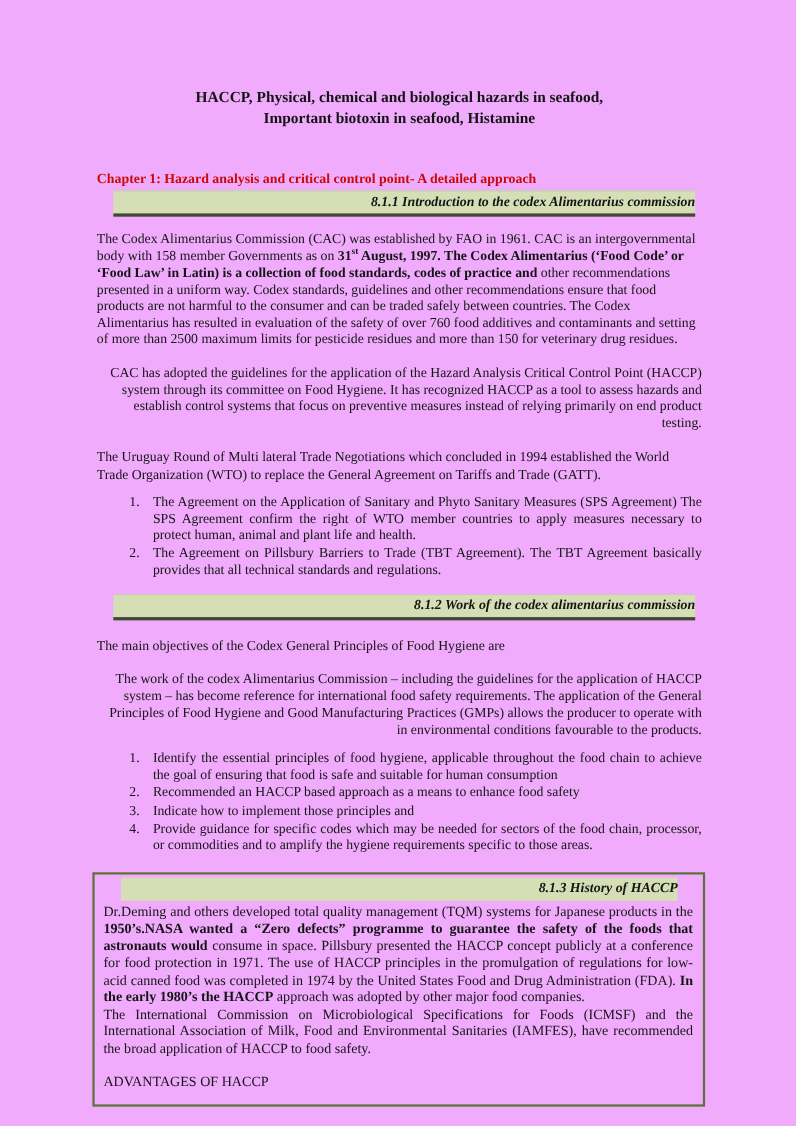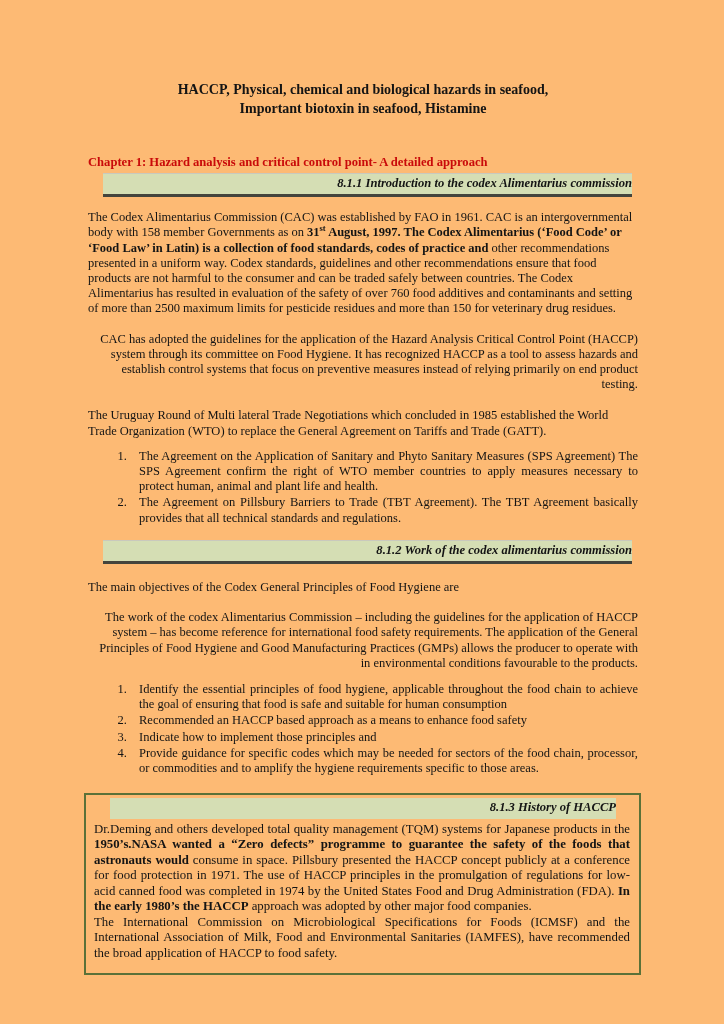--- a/index.html
+++ b/index.html
@@ -4,21 +4,21 @@
 <style>
   html, body {
     margin: 0;
     padding: 0;
     background: #ffffff;
   }
   .page {
     position: relative;
     width: 724px;
     height: 1024px;
-    background: #fdba74;
+    background: #f0abfc;
     box-sizing: border-box;
     padding: 80px 86px 0 88px;
     overflow: hidden;
     font-family: "Liberation Serif", "DejaVu Serif", serif;
     color: #141414;
     font-size: 12.5px;
     line-height: 15.2px;
   }
   .doc-title {
     text-align: center;
@@ -93,21 +93,21 @@
   </h1>
 
   <div class="chapter-heading">Chapter 1: Hazard analysis and critical control point- A detailed approach</div>
 
   <div class="section-bar">8.1.1 Introduction to the codex Alimentarius commission</div>
 
   <p class="para"><span>The Codex Alimentarius Commission (CAC) was established by FAO in 1961. CAC is an intergovernmental body with 158 member Governments as on </span><span class="seg-bold">31</span><sup class="seg-bold">st</sup><span class="seg-bold"> August, 1997. The Codex Alimentarius (‘Food Code’ or ‘Food Law’ in Latin) is a collection of food standards, codes of practice and</span><span> other recommendations presented in a uniform way. Codex standards, guidelines and other recommendations ensure that food products are not harmful to the consumer and can be traded safely between countries. The Codex Alimentarius has resulted in evaluation of the safety of over 760 food additives and contaminants and setting of more than 2500 maximum limits for pesticide residues and more than 150 for veterinary drug residues.</span></p>
 
   <p class="para gap15">CAC has adopted the guidelines for the application of the Hazard Analysis Critical Control Point (HACCP) system through its committee on Food Hygiene. It has recognized HACCP as a tool to assess hazards and establish control systems that focus on preventive measures instead of relying primarily on end product testing.</p>
 
-  <p class="para gap16">The Uruguay Round of Multi lateral Trade Negotiations which concluded in 1985 established the World Trade Organization (WTO) to replace the General Agreement on Tariffs and Trade (GATT).</p>
+  <p class="para gap16">The Uruguay Round of Multi lateral Trade Negotiations which concluded in 1994 established the World Trade Organization (WTO) to replace the General Agreement on Tariffs and Trade (GATT).</p>
 
   <ol class="doc-list">
     <li>The Agreement on the Application of Sanitary and Phyto Sanitary Measures (SPS Agreement) The SPS Agreement confirm the right of WTO member countries to apply measures necessary to protect human, animal and plant life and health.</li>
     <li>The Agreement on Pillsbury Barriers to Trade (TBT Agreement). The TBT Agreement basically provides that all technical standards and regulations.</li>
   </ol>
 
   <div class="section-bar" style="margin-top:14px">8.1.2 Work of the codex alimentarius commission</div>
 
   <p class="para gap16">The main objectives of the Codex General Principles of Food Hygiene are</p>
 
@@ -117,15 +117,16 @@
     <li>Identify the essential principles of food hygiene, applicable throughout the food chain to achieve the goal of ensuring that food is safe and suitable for human consumption</li>
     <li>Recommended an HACCP based approach as a means to enhance food safety</li>
     <li>Indicate how to implement those principles and</li>
     <li>Provide guidance for specific codes which may be needed for sectors of the food chain, processor, or commodities and to amplify the hygiene requirements specific to those areas.</li>
   </ol>
 
   <div class="history-box">
     <div class="section-bar">8.1.3 History of HACCP</div>
     <p class="para"><span>Dr.Deming and others developed total quality management (TQM) systems for Japanese products in the </span><span class="seg-bold">1950’s.NASA wanted a “Zero defects” programme to guarantee the safety of the foods that astronauts would</span><span> consume in space.  Pillsbury presented the HACCP concept publicly at a conference for food protection in 1971.  The use of HACCP principles in the promulgation of regulations for low-acid canned food was completed in 1974 by the United States Food and Drug Administration (FDA).  </span><span class="seg-bold">In the early 1980’s the HACCP</span><span> approach was adopted by other major food companies.</span></p>
     <p class="para flow">The International Commission on Microbiological Specifications for Foods (ICMSF) and the International Association of Milk, Food and Environmental Sanitaries (IAMFES), have recommended the broad application of HACCP to food safety.</p>
+    <p class="para advantages">ADVANTAGES OF HACCP</p>
   </div>
 
 </div>
 
 </body></html>

